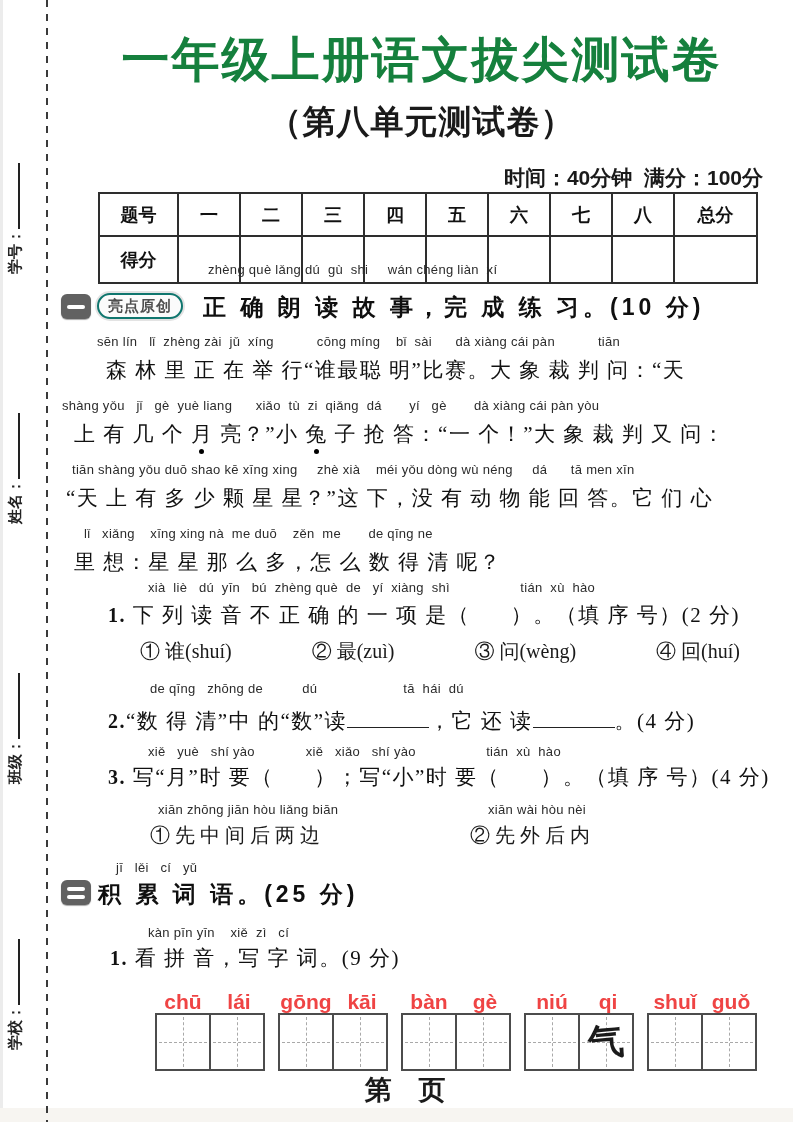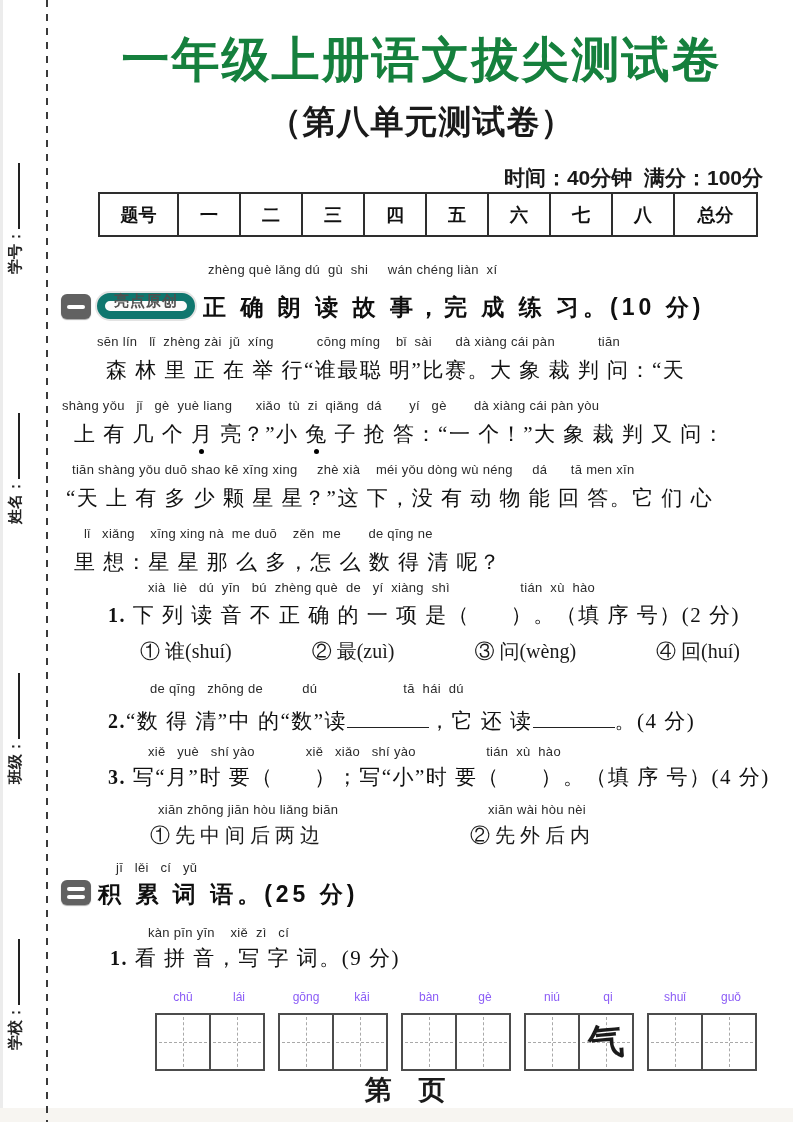--- a/index.html
+++ b/index.html
@@ -42,22 +42,22 @@
   .py { font-size:13px; color:#2b2b2b; white-space:pre; letter-spacing:0.3px; }
   .hz { font-family:"Liberation Serif", serif; font-size:21px; color:#111;
     letter-spacing:1.5px; white-space:pre; }
   .qnum { font-family:"Liberation Serif", serif; font-weight:bold; font-size:20px; }
 
   
   .sec-badge { width:30px; height:25px; background:#616161; border-radius:6px;
     display:flex; flex-direction:column; justify-content:center; align-items:center; gap:4px;
     box-shadow:0 1px 1px rgba(0,0,0,.35); }
   .sec-badge .bar { width:18px; height:4px; background:#ffffff; border-radius:2px; }
-  .tag-pill { border:8px solid #0f766e; border-radius:13px; padding:0 9px; height:26px;
-    display:flex; align-items:flex-end; font-size:15px; font-weight:bold; color:#4f4f4f;
+  .tag-pill { border:2px solid #0f766e; border-radius:13px; padding:8px 9px; height:26px;
+    display:flex; align-items:center; font-size:15px; font-weight:bold; color:#4f4f4f;
     letter-spacing:1px; background:#fbfbfb; box-shadow:0 0 0 2px #e3e3e3; }
   .sec-title { font-size:23px; font-weight:bold; letter-spacing:4px; color:#0f0f0f; white-space:pre; }
 
   
   .emph { position:relative; display:inline-block; }
   .emph::after { content:""; position:absolute; left:50%; bottom:-6px;
     width:5px; height:5px; margin-left:-3px; border-radius:50%; background:#000; }
 
   
   .blank-line { display:inline-block; width:82px; border-bottom:1.5px solid #222; height:18px; }
@@ -70,21 +70,21 @@
   .pair { display:flex; }
   .cell { position:relative; width:56px; height:58px; border:2px solid #4c4c4c; background:#fff; }
   .cell + .cell { margin-left:-2px; }
   .cell::before { content:""; position:absolute; left:50%; top:2px; bottom:2px; border-left:1px dashed #a9a9a9; }
   .cell::after  { content:""; position:absolute; top:50%; left:2px; right:2px; border-top:1px dashed #a9a9a9; }
   .cell .ans { position:absolute; left:0; top:0; width:100%; height:100%;
     display:flex; align-items:center; justify-content:center;
     font-family:"Liberation Serif", serif; font-size:36px; font-weight:bold;
     transform:rotate(-5deg); z-index:2; }
   .pair-py { display:flex; width:112px; }
-  .pair-py span { width:56px; text-align:center; font-size:12px; color:#8b5cf6; }
+  .pair-py span { width:56px; text-align:center; font-size:21px; color:#ef4444;font-weight:bold; }
 
   .footer { left:60px; top:1072px; width:700px; text-align:center;
     font-family:"Liberation Serif", serif; font-size:27px; font-weight:bold; letter-spacing:10px; }
 </style>
 </head>
 <body>
 
 <div class="abs edge-left"></div>
 <div class="abs edge-bottom"></div>
 
@@ -114,20 +114,32 @@
     <td class="col-mid">一</td>
     <td class="col-mid">二</td>
     <td class="col-mid">三</td>
     <td class="col-mid">四</td>
     <td class="col-mid">五</td>
     <td class="col-mid">六</td>
     <td class="col-mid">七</td>
     <td class="col-mid">八</td>
     <td class="col-last">总分</td>
   </tr>
+  <tr class="r2">
+    <td>得分</td>
+    <td></td>
+    <td></td>
+    <td></td>
+    <td></td>
+    <td></td>
+    <td></td>
+    <td></td>
+    <td></td>
+    <td></td>
+  </tr>
 </tbody>
   </table>
 
 <div class="abs py" style="left:208px; top:262px;">zhèng què lǎng dú  gù  shi     wán chéng liàn  xí</div>
 <div class="abs sec-badge" style="left:61px; top:294px;" title="一">
   <div class="bar"></div>
 </div>
 <div class="abs tag-pill" style="left:97px; top:293px;">
   <span>亮点原创</span>
 </div>

